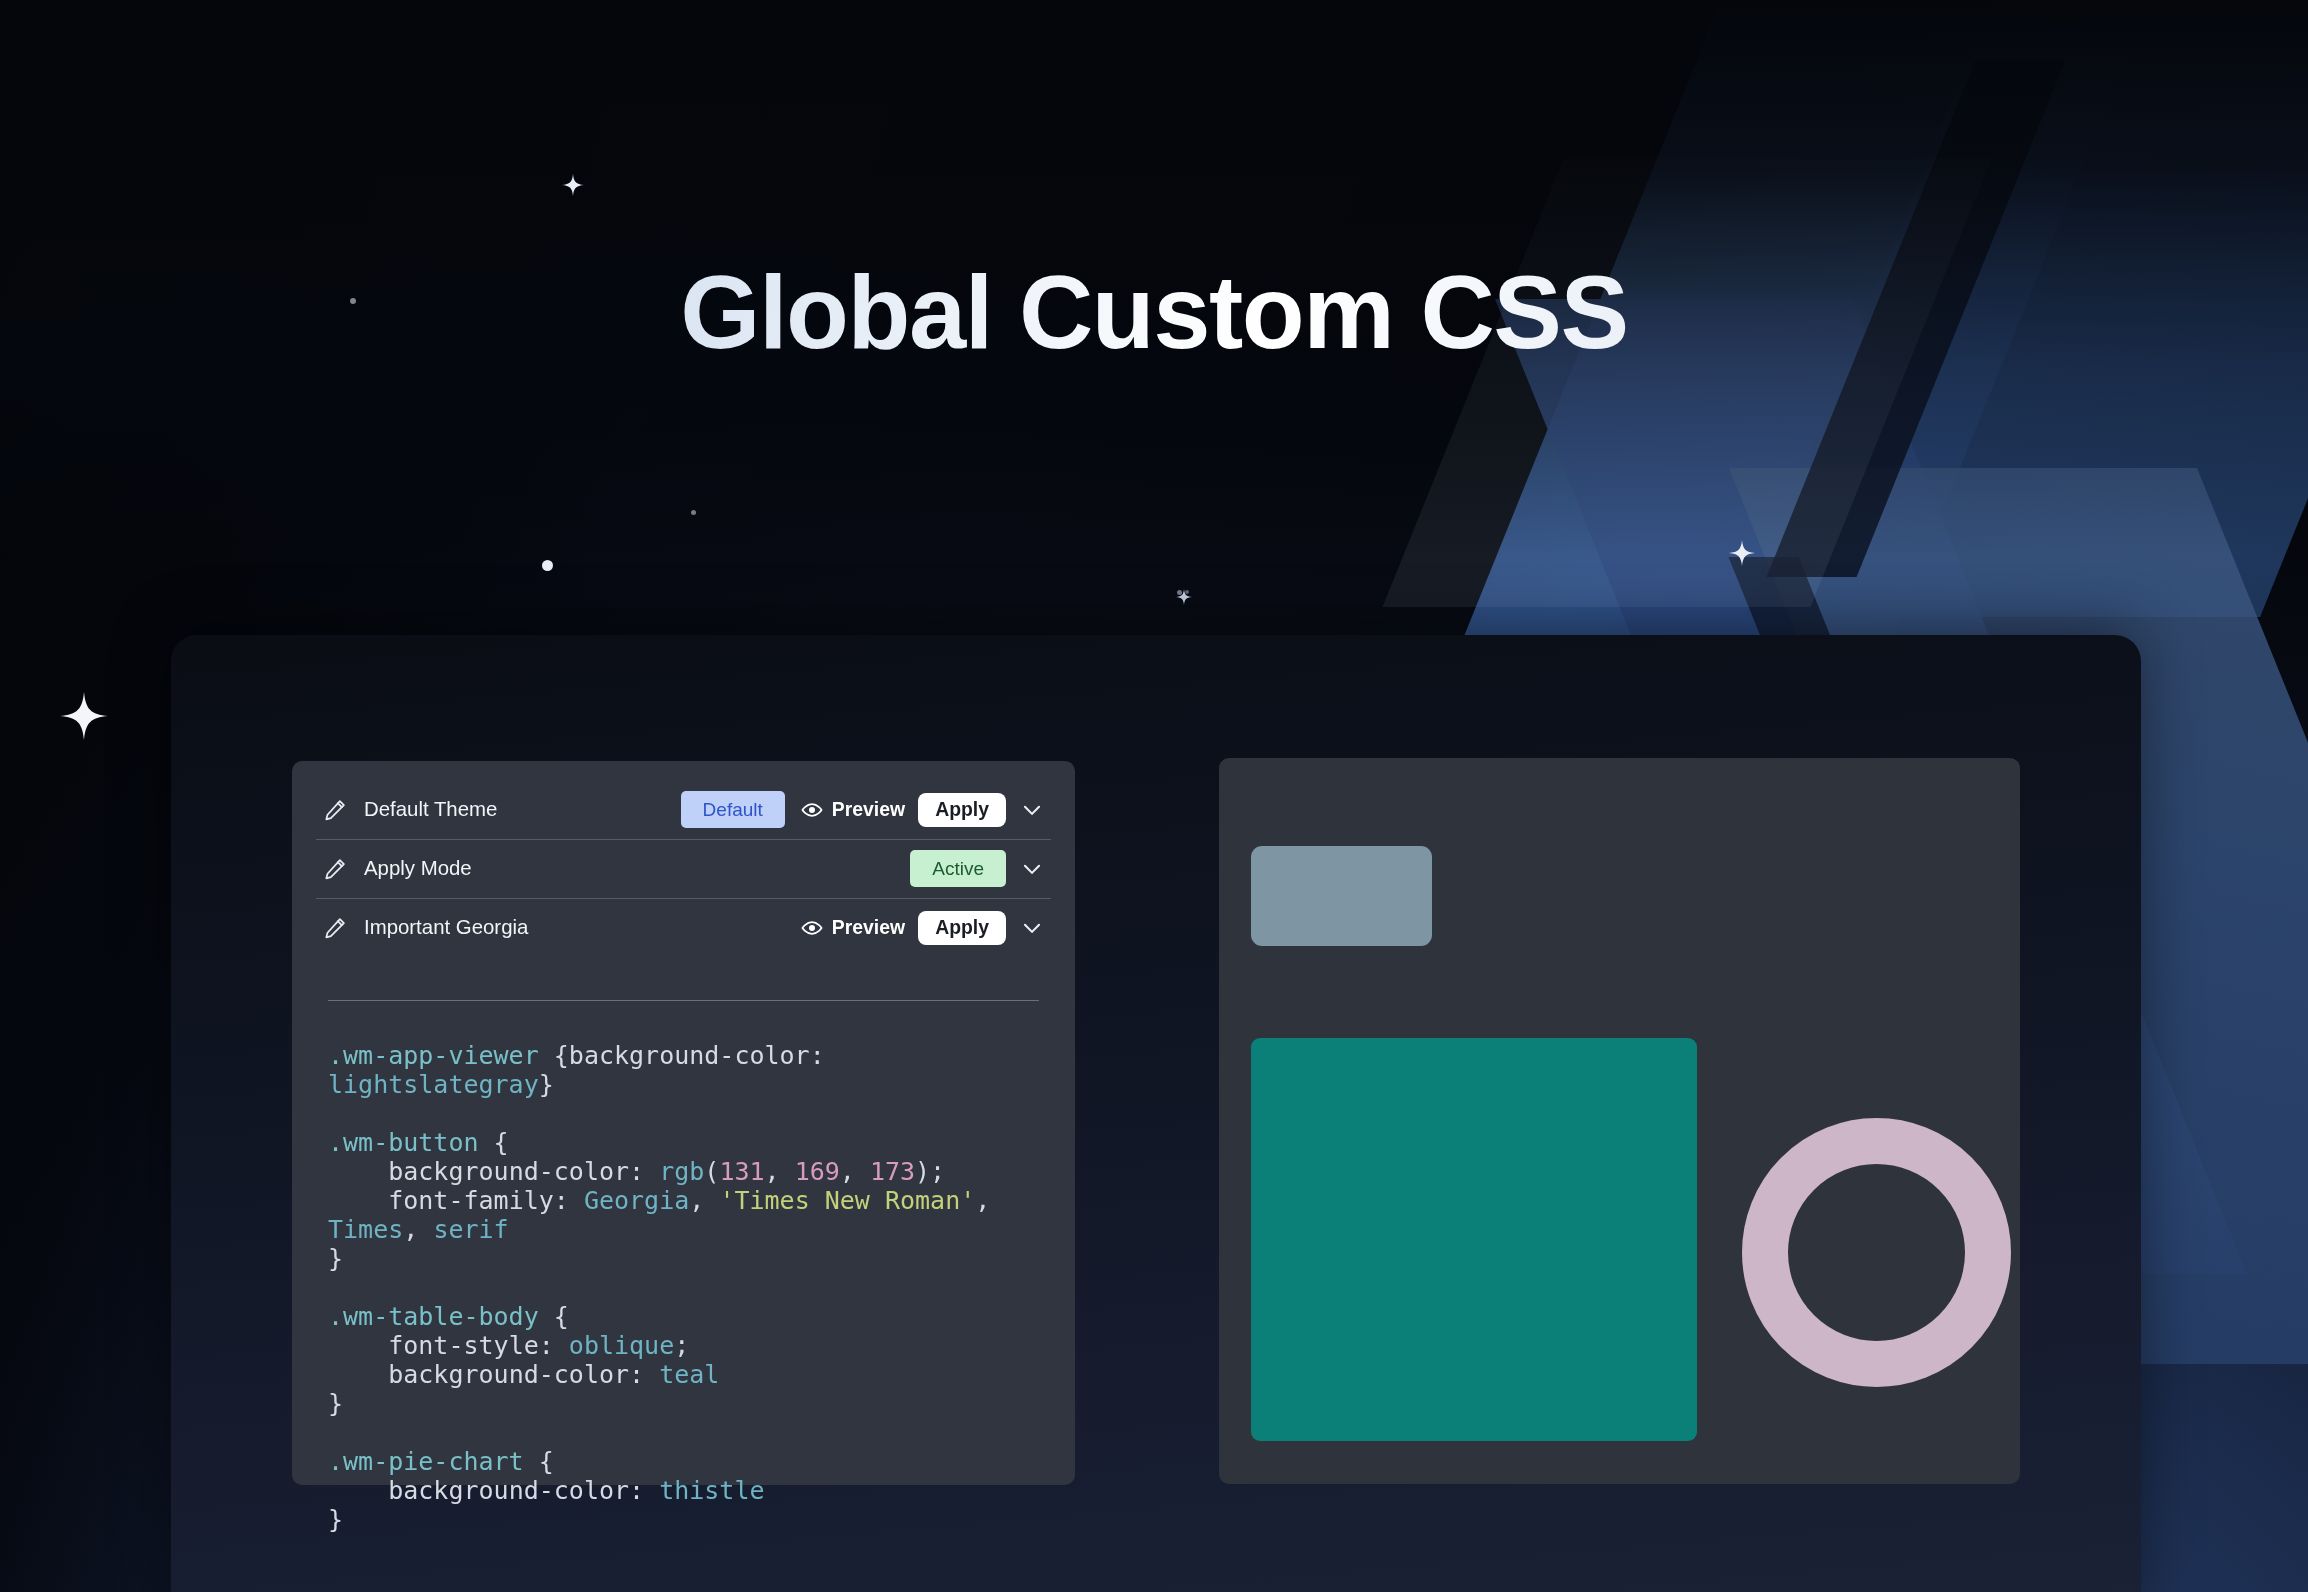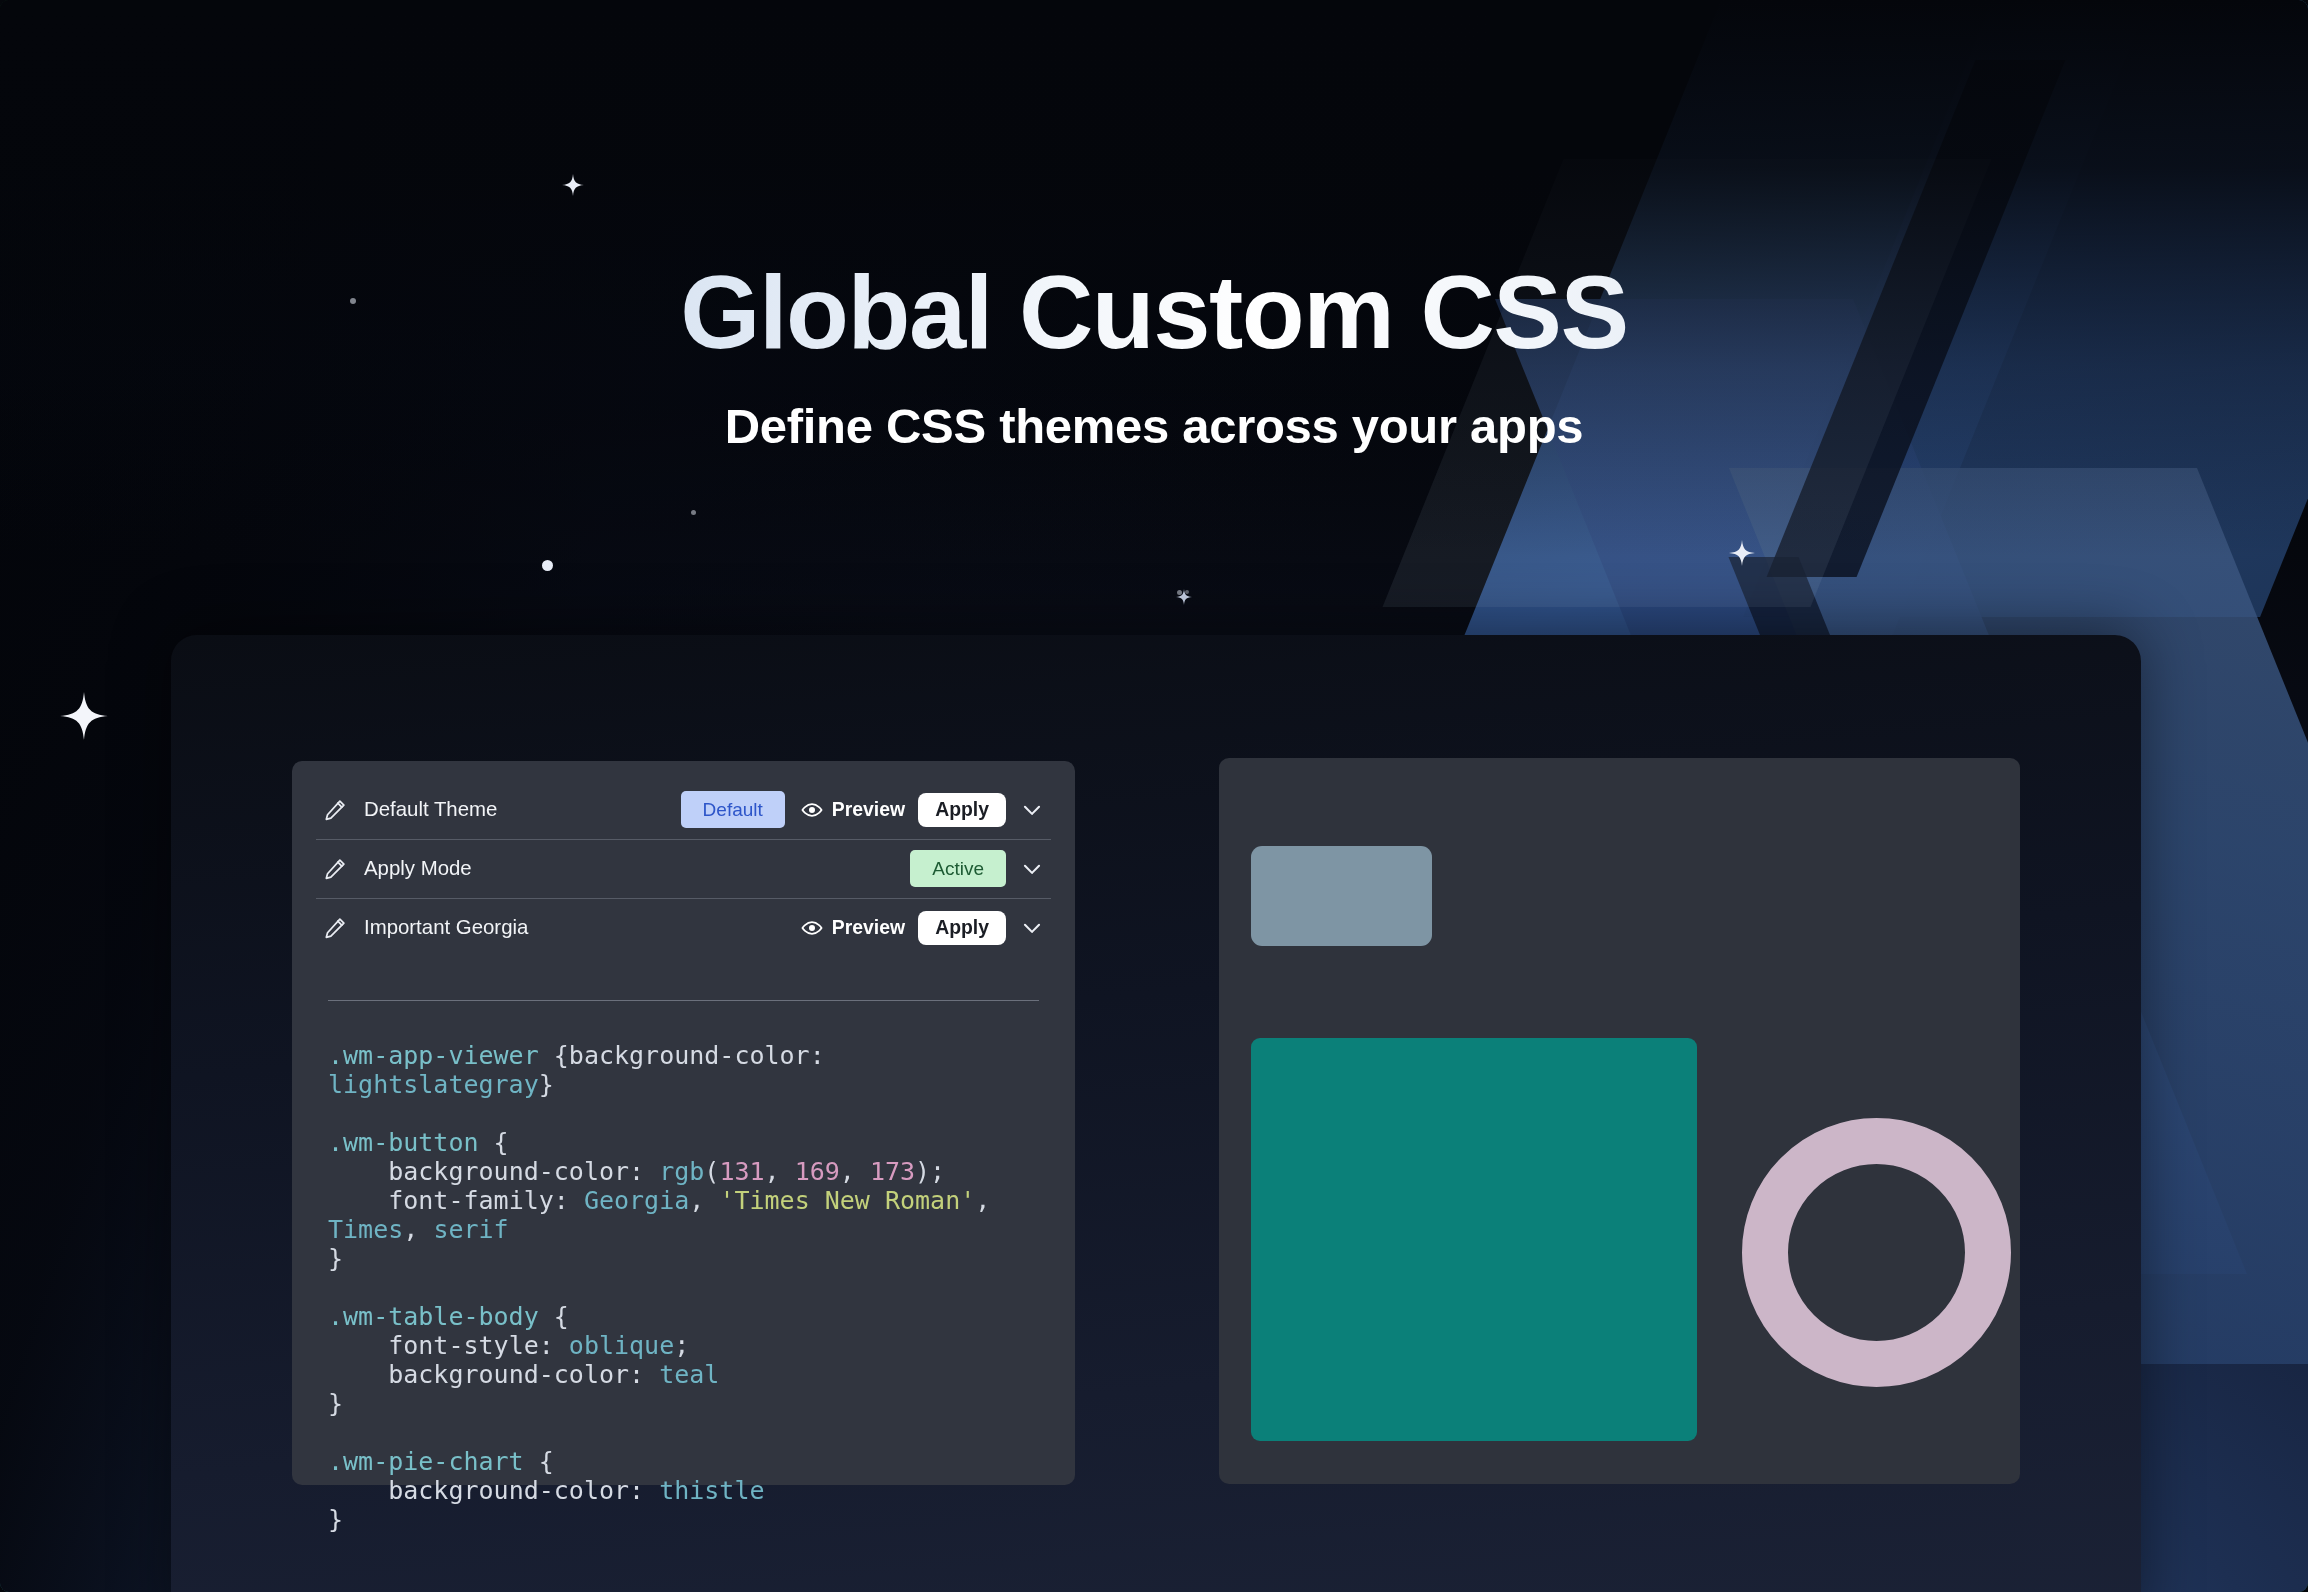--- a/index.html
+++ b/index.html
@@ -11,21 +11,20 @@
     background: #05070c;
     font-family: "Liberation Sans", sans-serif;
   }
 
   #stage {
     position: relative;
     width: 2308px;
     height: 1592px;
     overflow: hidden;
     background: #14532d;
-    border-radius: 9px;
   }
 
   
   .bg-base {
     position: absolute; inset: 0;
     background:
       radial-gradient(125% 88% at 50% 112%, #3e5f9c 0%, #2d4878 20%, #1d2f52 40%, #121a30 62%, #080b14 84%, #04060b 100%);
   }
   .bg-left-fade {
     position: absolute; inset: 0;
@@ -283,21 +282,20 @@
   </div>
   <div class="dot" style="left:542px; top:560px; width:11px; height:11px;"></div>
   <div class="dot" style="left:350px; top:298px; width:6px;  height:6px; opacity:.55;"></div>
   <div class="dot" style="left:1177px; top:590px; width:5px; height:5px; opacity:.5;"></div>
   <div class="dot" style="left:1427px; top:1032px; width:6px; height:6px; opacity:.45;"></div>
   <div class="dot" style="left:691px; top:510px; width:5px; height:5px; opacity:.5;"></div>
   <div class="dot" style="left:1185px; top:590px; width:4px; height:4px; opacity:.4;"></div>
 
   <div class="headline-wrap">
     <div class="headline">Global Custom CSS</div>
-    <div class="subhead">Define CSS themes across your apps</div>
   </div>
 
   <div class="app-card"></div>
 
   <div class="themes-panel">
 
     <div class="theme-row row-1">
       <span class="pencil-icon">
         <svg viewBox="0 0 24 24" width="26" height="26" fill="none" stroke="#e9ecf2" stroke-width="1.6" stroke-linecap="round" stroke-linejoin="round">
           <path d="M16.5 3.8 20.2 7.5 8.2 19.5 4 20.6 5.1 16.4 Z"></path>

